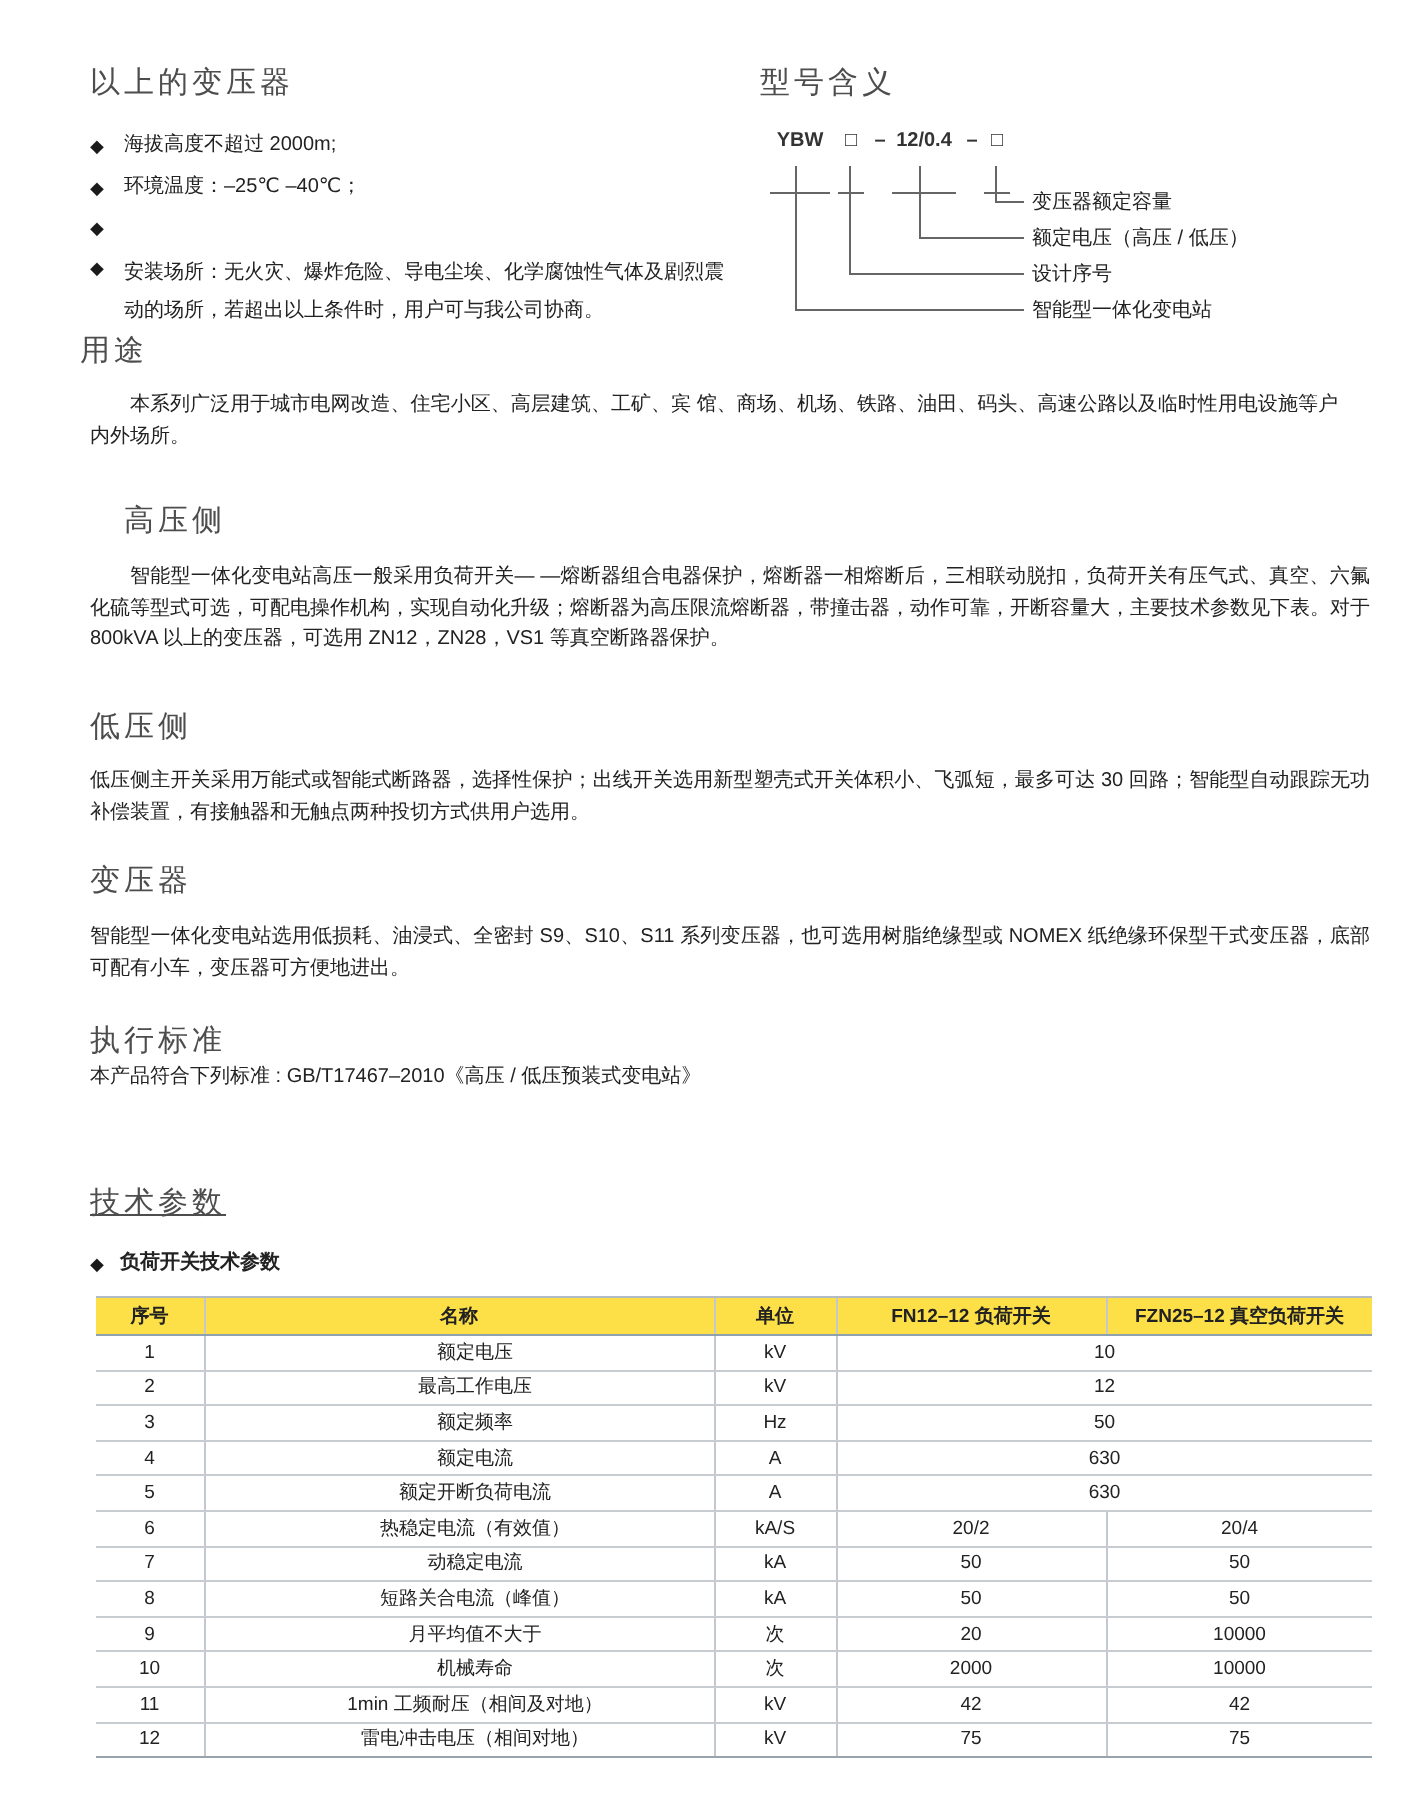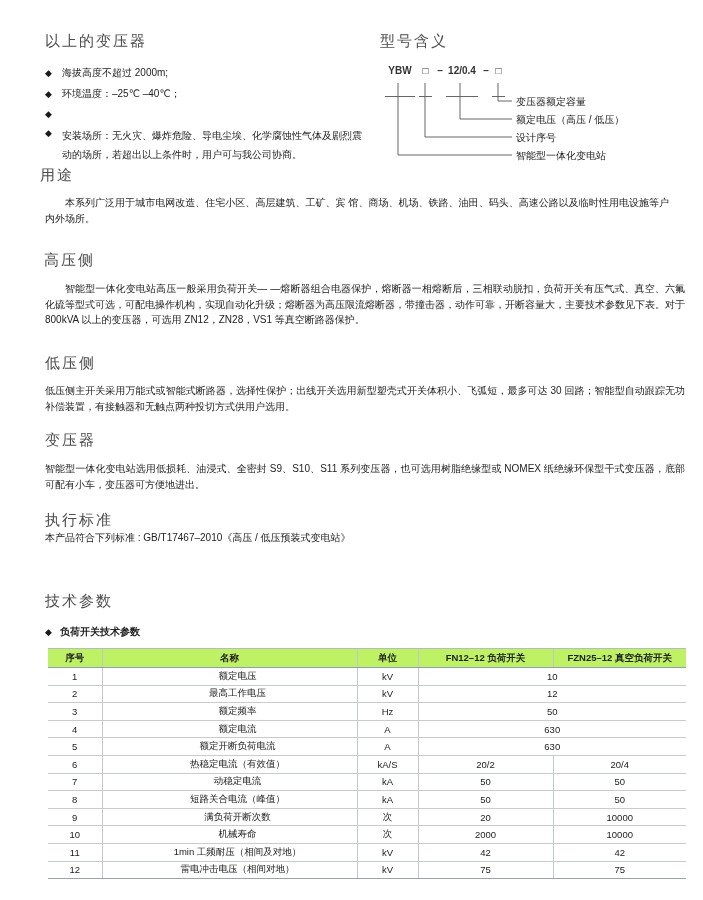--- a/index.html
+++ b/index.html
@@ -53,21 +53,21 @@
   
   #tech-table {
     position: absolute; left: 48px; top: 648px;
     width: 638px;
     border-collapse: collapse;
     table-layout: fixed;
     font-size: 9.5px;
     color: #222;
   }
   #tech-table th {
-    background: #bef264;
+    background: #fde047;
     font-weight: 600;
     height: 19px;
     border-top: 1px solid #b3bcc4;
     border-bottom: 1px solid #8fa0ae;
     text-align: center;
     padding: 0 4px;
   }
   #tech-table td {
     height: 17.6px;
     border-bottom: 1px solid #c7ccd1;
@@ -132,33 +132,33 @@
 
     <div class="diag-label" style="top:36px;">变压器额定容量</div>
     <div class="diag-label" style="top:54px;">额定电压（高压 / 低压）</div>
     <div class="diag-label" style="top:72px;">设计序号</div>
     <div class="diag-label" style="top:90px;">智能型一体化变电站</div>
   </div>
 
   <div class="abs sec-title" style="left:28px; top:166px;margin-left:12px;">用途</div>
   <div class="abs body-text indent2" style="left:45px; top:195px; width:624px; line-height:16px;">本系列广泛用于城市电网改造、住宅小区、高层建筑、工矿、宾 馆、商场、机场、铁路、油田、码头、高速公路以及临时性用电设施等户内外场所。</div>
 
-  <div class="abs sec-title" style="left:44px; top:251px;">高压侧</div>
+  <div class="abs sec-title" style="left:62px; top:251px;">高压侧</div>
   <div class="abs body-text indent2" style="left:45px; top:281px; width:640px;">智能型一体化变电站高压一般采用负荷开关— —熔断器组合电器保护，熔断器一相熔断后，三相联动脱扣，负荷开关有压气式、真空、六氟化硫等型式可选，可配电操作机构，实现自动化升级；熔断器为高压限流熔断器，带撞击器，动作可靠，开断容量大，主要技术参数见下表。对于 800kVA 以上的变压器，可选用 ZN12，ZN28，VS1 等真空断路器保护。</div>
 
   <div class="abs sec-title" style="left:45px; top:354px;">低压侧</div>
   <div class="abs body-text" style="left:45px; top:383px; width:640px; line-height:16px;">低压侧主开关采用万能式或智能式断路器，选择性保护；出线开关选用新型塑壳式开关体积小、飞弧短，最多可达 30 回路；智能型自动跟踪无功补偿装置，有接触器和无触点两种投切方式供用户选用。</div>
 
   <div class="abs sec-title" style="left:45px; top:431px;">变压器</div>
   <div class="abs body-text" style="left:45px; top:461px; width:640px; line-height:16px;">智能型一体化变电站选用低损耗、油浸式、全密封 S9、S10、S11 系列变压器，也可选用树脂绝缘型或 NOMEX 纸绝缘环保型干式变压器，底部可配有小车，变压器可方便地进出。</div>
 
   <div class="abs sec-title" style="left:45px; top:511px;">执行标准</div>
   <div class="abs std-line" style="left:45px; top:531px;text-align:center;">本产品符合下列标准 : GB/T17467–2010《高压 / 低压预装式变电站》</div>
 
-  <div class="abs sec-title" style="left:45px; top:592px;">技术参数</div>
+  <div class="abs sec-title" style="left:45px; top:592px;text-decoration:underline;">技术参数</div>
   <div class="abs sub-bullet" style="left:45px; top:625px;">
     <span class="bmark">◆</span>
     <span class="btext">负荷开关技术参数</span>
   </div>
 
   <table id="tech-table">
     <colgroup>
       <col class="col-no">
         <col class="col-name">
         <col class="col-unit">
@@ -221,21 +221,21 @@
       </tr>
       <tr>
         <td>8</td>
         <td class="name-cell">短路关合电流（峰值）</td>
         <td>kA</td>
         <td>50</td>
         <td>50</td>
       </tr>
       <tr>
         <td>9</td>
-        <td class="name-cell">满负荷开断次数</td>
+        <td class="name-cell">月平均值不大于</td>
         <td>次</td>
         <td>20</td>
         <td>10000</td>
       </tr>
       <tr>
         <td>10</td>
         <td class="name-cell">机械寿命</td>
         <td>次</td>
         <td>2000</td>
         <td>10000</td>

